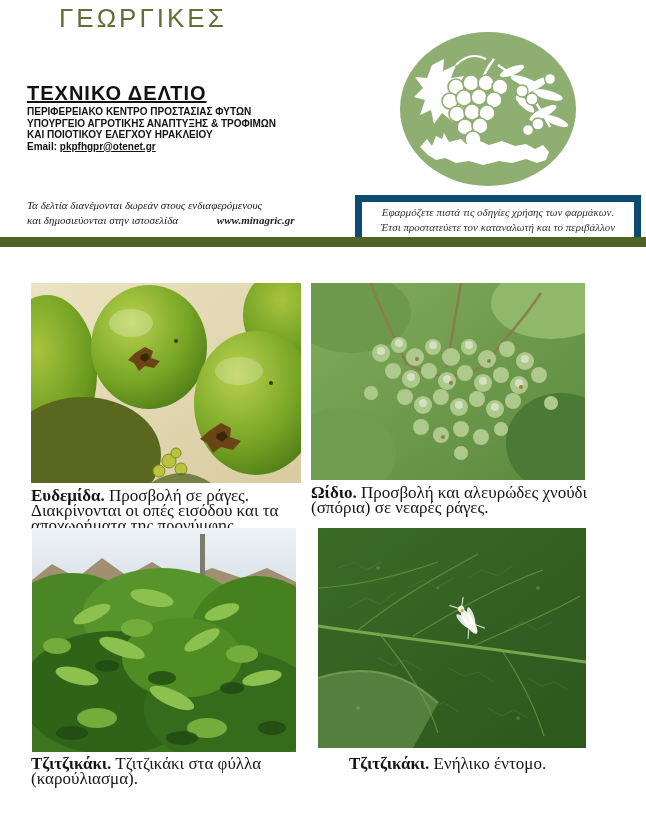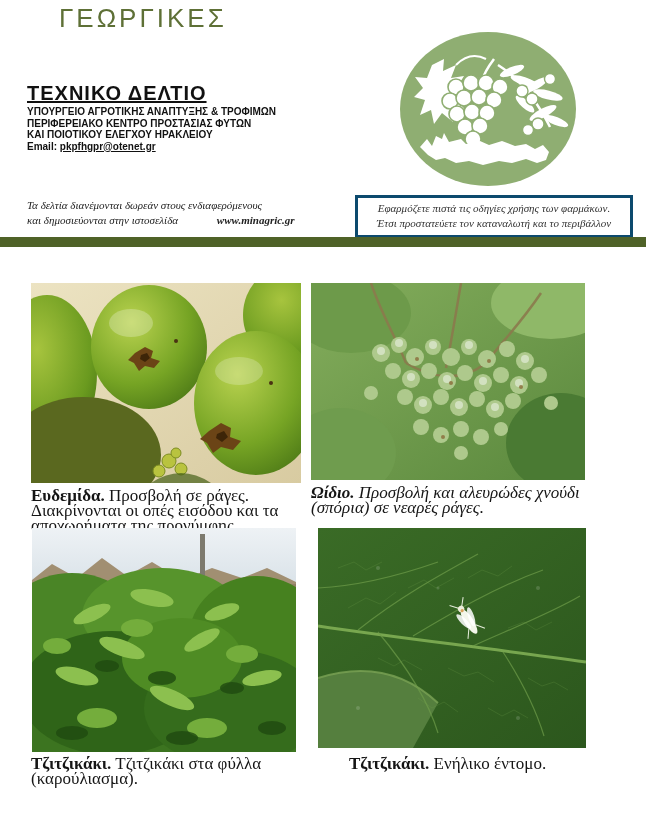--- a/index.html
+++ b/index.html
@@ -11,52 +11,52 @@
              letter-spacing:3px;color:#5e7036;margin-left:32px;}
   .bulletin{left:27px;top:82px;font-size:20px;font-weight:bold;color:#111;
             text-decoration:underline;letter-spacing:1px;}
   .agency{left:27px;top:106px;font-size:10px;line-height:11.5px;font-weight:bold;color:#111;}
   .agency .email-link{color:#111;text-decoration:underline;cursor:pointer;}
   .logo-box{left:398px;top:31px;width:180px;height:158px;}
   
   .note-left{left:27px;top:198px;width:305px;font-family:"Liberation Serif",serif;
              font-style:italic;font-size:11px;line-height:15px;color:#222;}
   .note-left b{font-style:italic;margin-left:36px;}
-  .advice-box{left:355px;top:195px;width:272px;height:34px;border:3px solid #0c4a6e;
+  .advice-box{left:355px;top:195px;width:272px;height:34px;border:7px solid #0c4a6e;
               font-family:"Liberation Serif",serif;font-style:italic;font-size:11px;
               line-height:15px;color:#333;text-align:center;padding-top:3px;}
   .bar{left:0;top:237px;width:646px;height:10px;background:#4f6228;}
   
   .photo{overflow:hidden;}
   .photo svg{display:block;width:100%;height:100%;}
   .caption{font-family:"Liberation Serif",serif;font-size:17px;line-height:15px;color:#151515;}
   .caption b{font-weight:bold;}
   .ph-a{left:31px;top:283px;width:270px;height:200px;}
   .cap-a{left:31px;top:488px;width:276px;}
   .ph-b{left:311px;top:283px;width:274px;height:197px;}
-  .cap-b{left:311px;top:485px;width:284px;font-style:italic;}
+  .cap-b{left:311px;top:485px;width:284px;}
   .ph-c{left:32px;top:528px;width:264px;height:224px;}
   .ph-d{left:318px;top:528px;width:268px;height:220px;}
   .cap-c{left:31px;top:756px;width:290px;}
   .cap-d{left:349px;top:756px;width:260px;}
 </style>
 </head>
 <body>
 
 <div class="page">
 
   <div class="abs doc-title">
     <div>ΓΕΩΡΓΙΚΕΣ</div>
   </div>
 
   <div class="abs bulletin">ΤΕΧΝΙΚΟ ΔΕΛΤΙΟ</div>
 
   <div class="abs agency">
+    <div>ΠΕΡΙΦΕΡΕΙΑΚΟ ΚΕΝΤΡΟ ΠΡΟΣΤΑΣΙΑΣ ΦΥΤΩΝ</div>
     <div>ΥΠΟΥΡΓΕΙΟ ΑΓΡΟΤΙΚΗΣ ΑΝΑΠΤΥΞΗΣ &amp; ΤΡΟΦΙΜΩΝ</div>
-    <div>ΠΕΡΙΦΕΡΕΙΑΚΟ ΚΕΝΤΡΟ ΠΡΟΣΤΑΣΙΑΣ ΦΥΤΩΝ</div>
     <div>ΚΑΙ ΠΟΙΟΤΙΚΟΥ ΕΛΕΓΧΟΥ ΗΡΑΚΛΕΙΟΥ</div>
     <div><span>Email: </span><span class="email-link">pkpfhgpr@otenet.gr</span></div>
   </div>
 
   <div class="abs logo-box">
     <svg viewBox="0 0 180 158">
       <ellipse cx="90" cy="78" rx="88" ry="77" fill="#8fae72"></ellipse>
 
       <path fill="#ffffff" d="M34,34 L46,28 L45,40 L58,34 L53,47 L66,45 L58,58 L70,62 L60,70 L68,80 L54,78 L55,91 L44,82 L36,93 L33,79 L22,84 L27,69 L16,66 L25,57 L17,46 L29,47 Z"></path>
 

